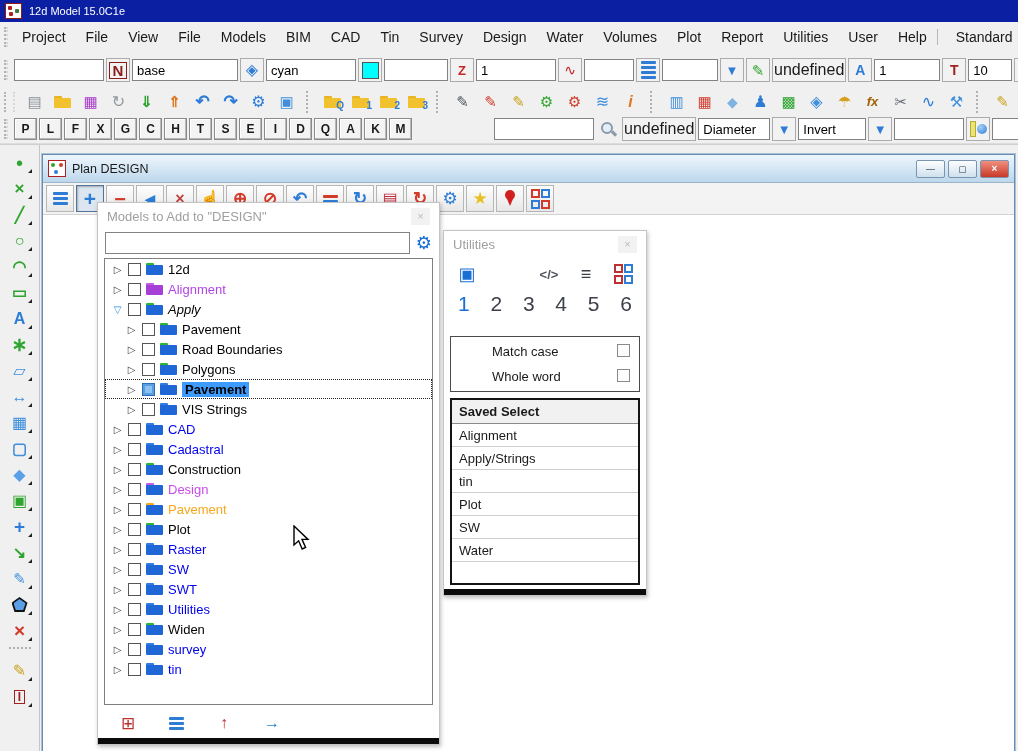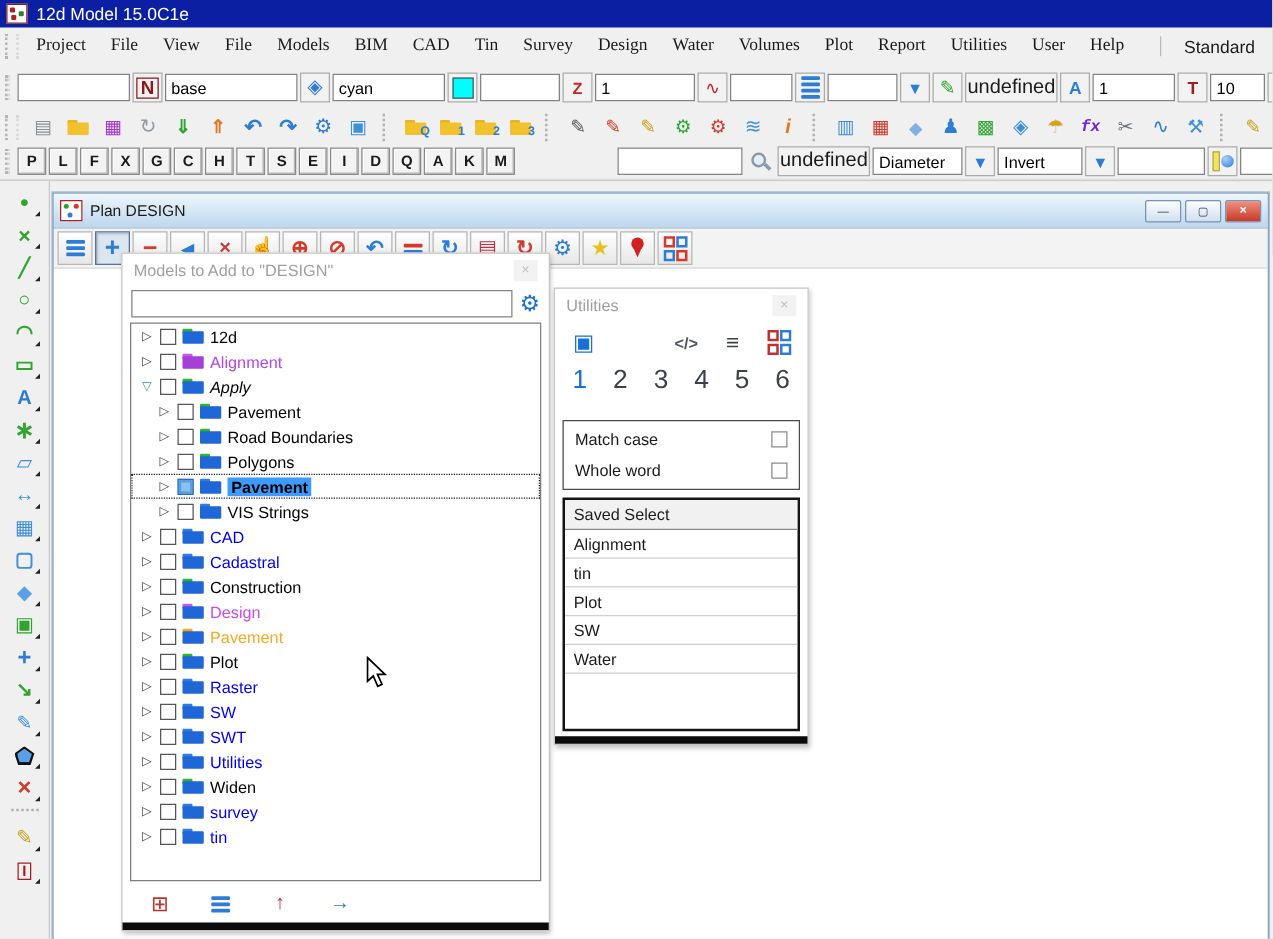--- a/index.html
+++ b/index.html
@@ -1,29 +1,29 @@
 <!DOCTYPE html>
 <html><head>
 <meta charset="utf-8">
 <style>
   html,body{margin:0;padding:0;background:#d8d8d8;}
   .page{position:relative;width:1018px;height:751px;background:#f0f0f0;overflow:hidden;
         font-family:"Liberation Sans",sans-serif;color:#1a1a1a;}
   
   .titlebar{height:22px;background:#0b1fa2;display:flex;align-items:center;gap:7px;
-            padding-left:5px;color:#fff;font-size:14px;}
+            padding-left:5px;color:#fff;font-size:11px;}
   .app-logo{width:15px;height:14px;background:#fff;border:1px solid #8b1a1a;position:relative;display:inline-block;}
   .app-logo i{position:absolute;width:4px;height:4px;background:#b02020;border-radius:1px;}
   .app-logo i:nth-child(1){left:2px;top:2px;}
   .app-logo i:nth-child(2){right:2px;top:5px;background:#3a7a3a;}
   .app-logo i:nth-child(3){left:3px;bottom:2px;}
   
   .menubar{height:30px;display:flex;align-items:center;font-size:14px;padding-left:2px;}
   .grip{width:7px;height:20px;border-left:2px dotted #b4b4b4;border-right:2px dotted #d8d8d8;margin:0 4px 0 2px;}
-  .menu-left{display:flex;align-items:center;font-family:Liberation Serif, serif;}
+  .menu-left{display:flex;align-items:center;}
   .mitem{padding:0 10px;white-space:nowrap;}
   .menu-right{margin-left:auto;display:flex;align-items:center;border-left:1px solid #b8b8b8;
               padding-left:10px;margin-right:6px;}
   .mitem.small{padding:0 8px;}
   
   .tbrow{display:flex;align-items:center;}
   .tb1{height:36px;gap:2px;padding-left:2px;}
   .tb2{height:27px;gap:3px;padding-left:2px;}
   .tb3{height:28px;gap:2px;padding-left:2px;border-bottom:1px solid #dcdcdc;}
   .field{height:20px;border:1px solid #838383;background:#fff;font-size:13px;padding:0 4px;
@@ -111,25 +111,25 @@
   .models-footer{position:absolute;left:0;right:0;top:503px;height:34px;display:flex;align-items:center;
                  gap:24px;padding-left:18px;}
   .blackbar{position:absolute;left:0;right:0;bottom:0;height:6px;background:#0b0b0b;}
   
   .set-icons{display:flex;align-items:center;padding:5px 11px 2px 11px;gap:13px;}
   .spacer{flex:1;}
   .set-tabs{display:flex;justify-content:space-between;padding:4px 14px 6px 14px;font-size:21px;color:#3c4048;}
   .set-tab.active{color:#1a6fd4;}
   .opt-box{position:absolute;left:6px;right:6px;top:105px;height:56px;border:1px solid #4a4a4a;
            box-sizing:border-box;padding:7px 9px;display:flex;flex-direction:column;justify-content:space-between;font-size:13px;}
-  .opt-row{display:flex;align-items:center;}
+  .opt-row{display:flex;margin-left:32px;}
   .opt-cbox{margin-left:auto;width:13px;height:13px;border:1px solid #8a8a8a;background:#fdfdfd;box-sizing:border-box;}
   .saved-table{position:absolute;left:6px;right:6px;top:167px;height:187px;border:2px solid #141414;
                box-sizing:border-box;font-size:13px;background:#fff;overflow:hidden;}
-  .st-header{height:23px;background:#f1f1f1;border-bottom:1px solid #8a8a8a;display:flex;align-items:center;padding:0 7px;}
+  .st-header{height:23px;background:#f1f1f1;border-bottom:1px solid #8a8a8a;display:flex;align-items:center;padding:0 7px;font-weight:bold;}
   .st-row{height:22px;border-bottom:1px solid #cfcfcf;display:flex;align-items:center;padding:0 7px;}
   
   .cursor{position:absolute;left:293px;top:380px;z-index:60;pointer-events:none;}
 </style>
 </head>
 <body>
 
 <div class="page">
 
   <div class="titlebar">
@@ -322,21 +322,21 @@
         <div class="flati">
           <span class="ico" style="color: rgb(47, 165, 47);">▩</span>
         </div>
         <div class="flati">
           <span class="ico" style="color: rgb(63, 143, 220); font-size: 16px;">◈</span>
         </div>
         <div class="flati">
           <span class="ico" style="color: rgb(216, 160, 32); font-size: 15px;">☂</span>
         </div>
         <div class="flati">
-          <span class="ico" style="color: #6d28d9; font-size: 13px; font-weight: bold; font-style: italic; font-family: Liberation Mono, monospace;">fx</span>
+          <span class="ico" style="color: #a16207; font-size: 13px; font-weight: bold; font-style: italic;">fx</span>
         </div>
         <div class="flati">
           <span class="ico" style="color: rgb(106, 112, 120); font-size: 15px;">✂</span>
         </div>
         <div class="flati">
           <span class="ico" style="color: rgb(45, 124, 214); font-size: 16px;">∿</span>
         </div>
         <div class="flati">
           <span class="ico" style="color: rgb(63, 143, 220); font-size: 15px;">⚒</span>
         </div>
@@ -812,20 +812,21 @@
             <span class="opt-cbox"></span>
           </div>
           <div class="opt-row">
             <span>Whole word</span>
             <span class="opt-cbox"></span>
           </div>
         </div>
       <div class="saved-table">
           <div class="st-header">Saved Select</div>
           <div class="st-row">Alignment</div>
+          <div class="st-row">Apply/Strings</div>
           <div class="st-row">tin</div>
           <div class="st-row">Plot</div>
           <div class="st-row">SW</div>
           <div class="st-row">Water</div>
         </div>
       <div class="blackbar"></div>
     </div>
 
     <svg class="cursor" width="19" height="27" viewBox="0 0 19 27">
       <polygon points="1,1 1,20 5.6,15.8 9.2,24 12.6,22.4 9,14.4 15,14.4" fill="#ffffff" stroke="#000000" stroke-width="1.4"></polygon>

